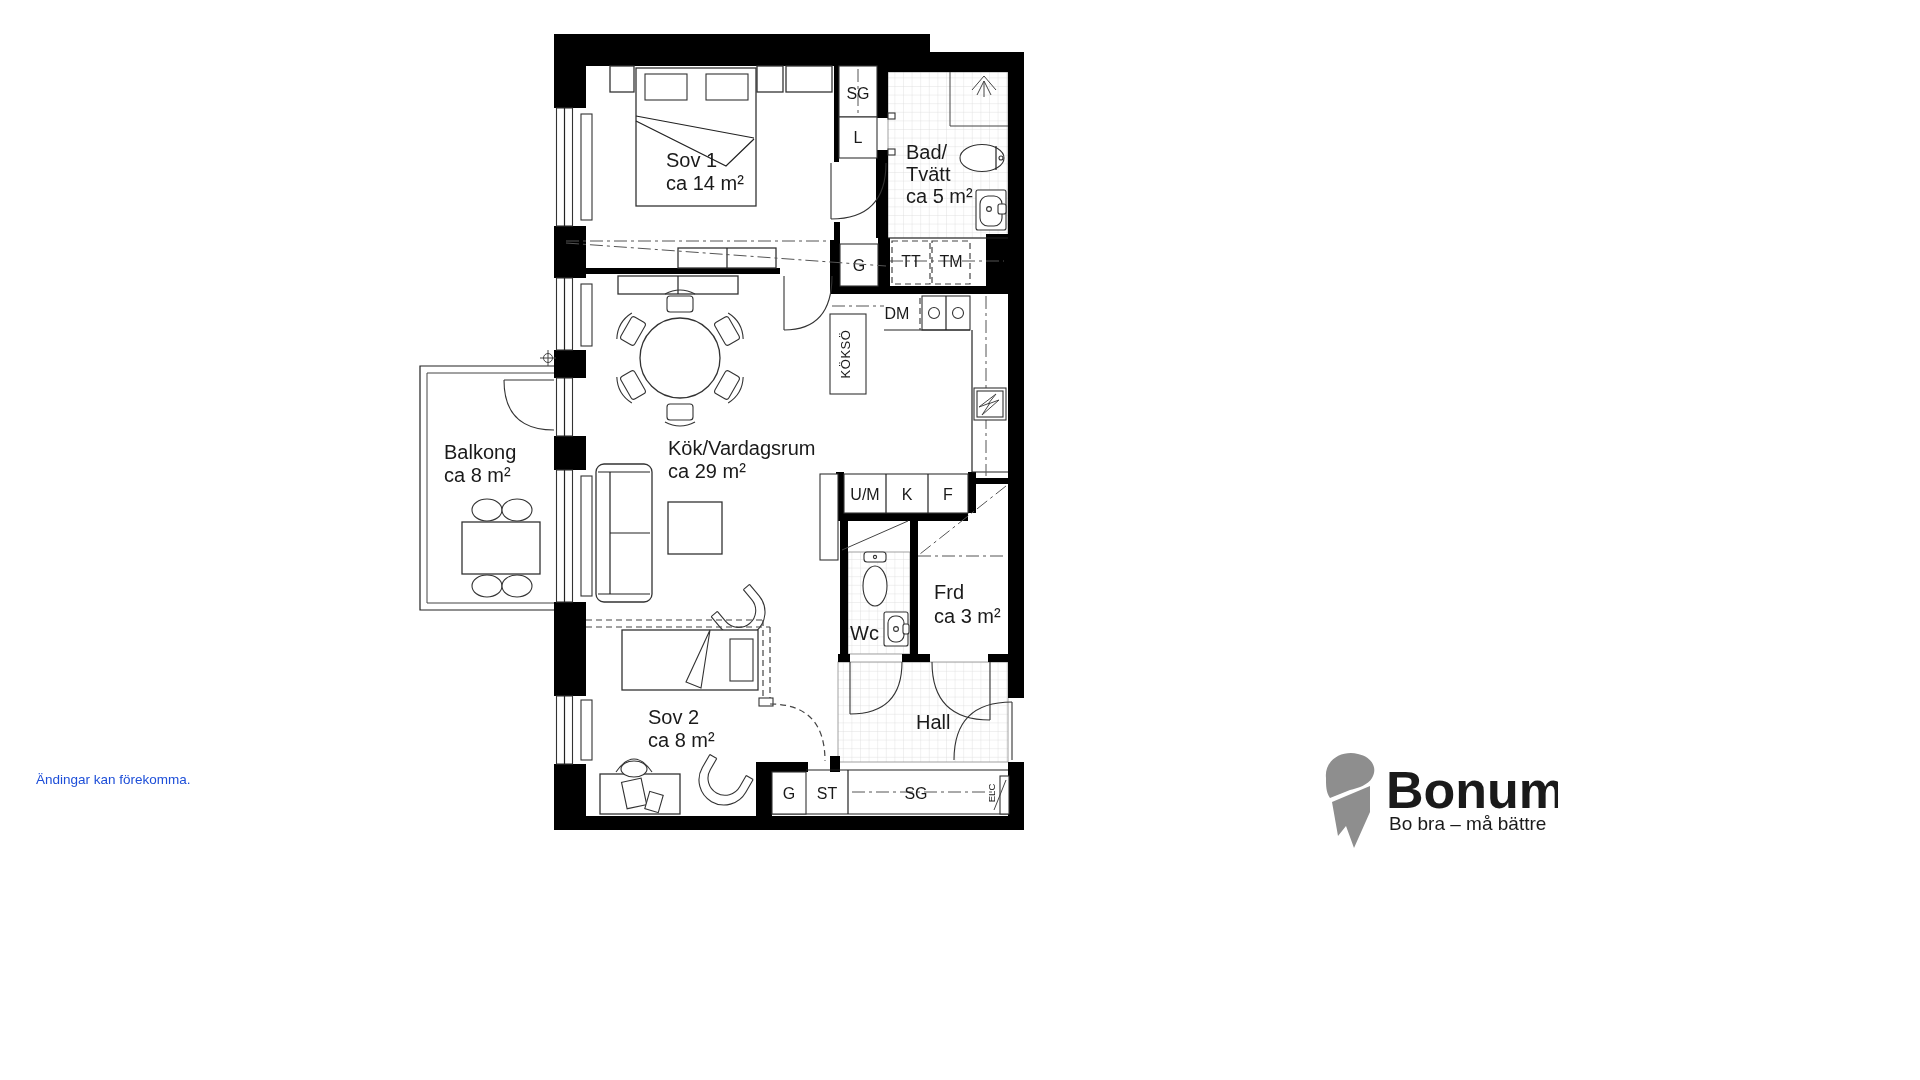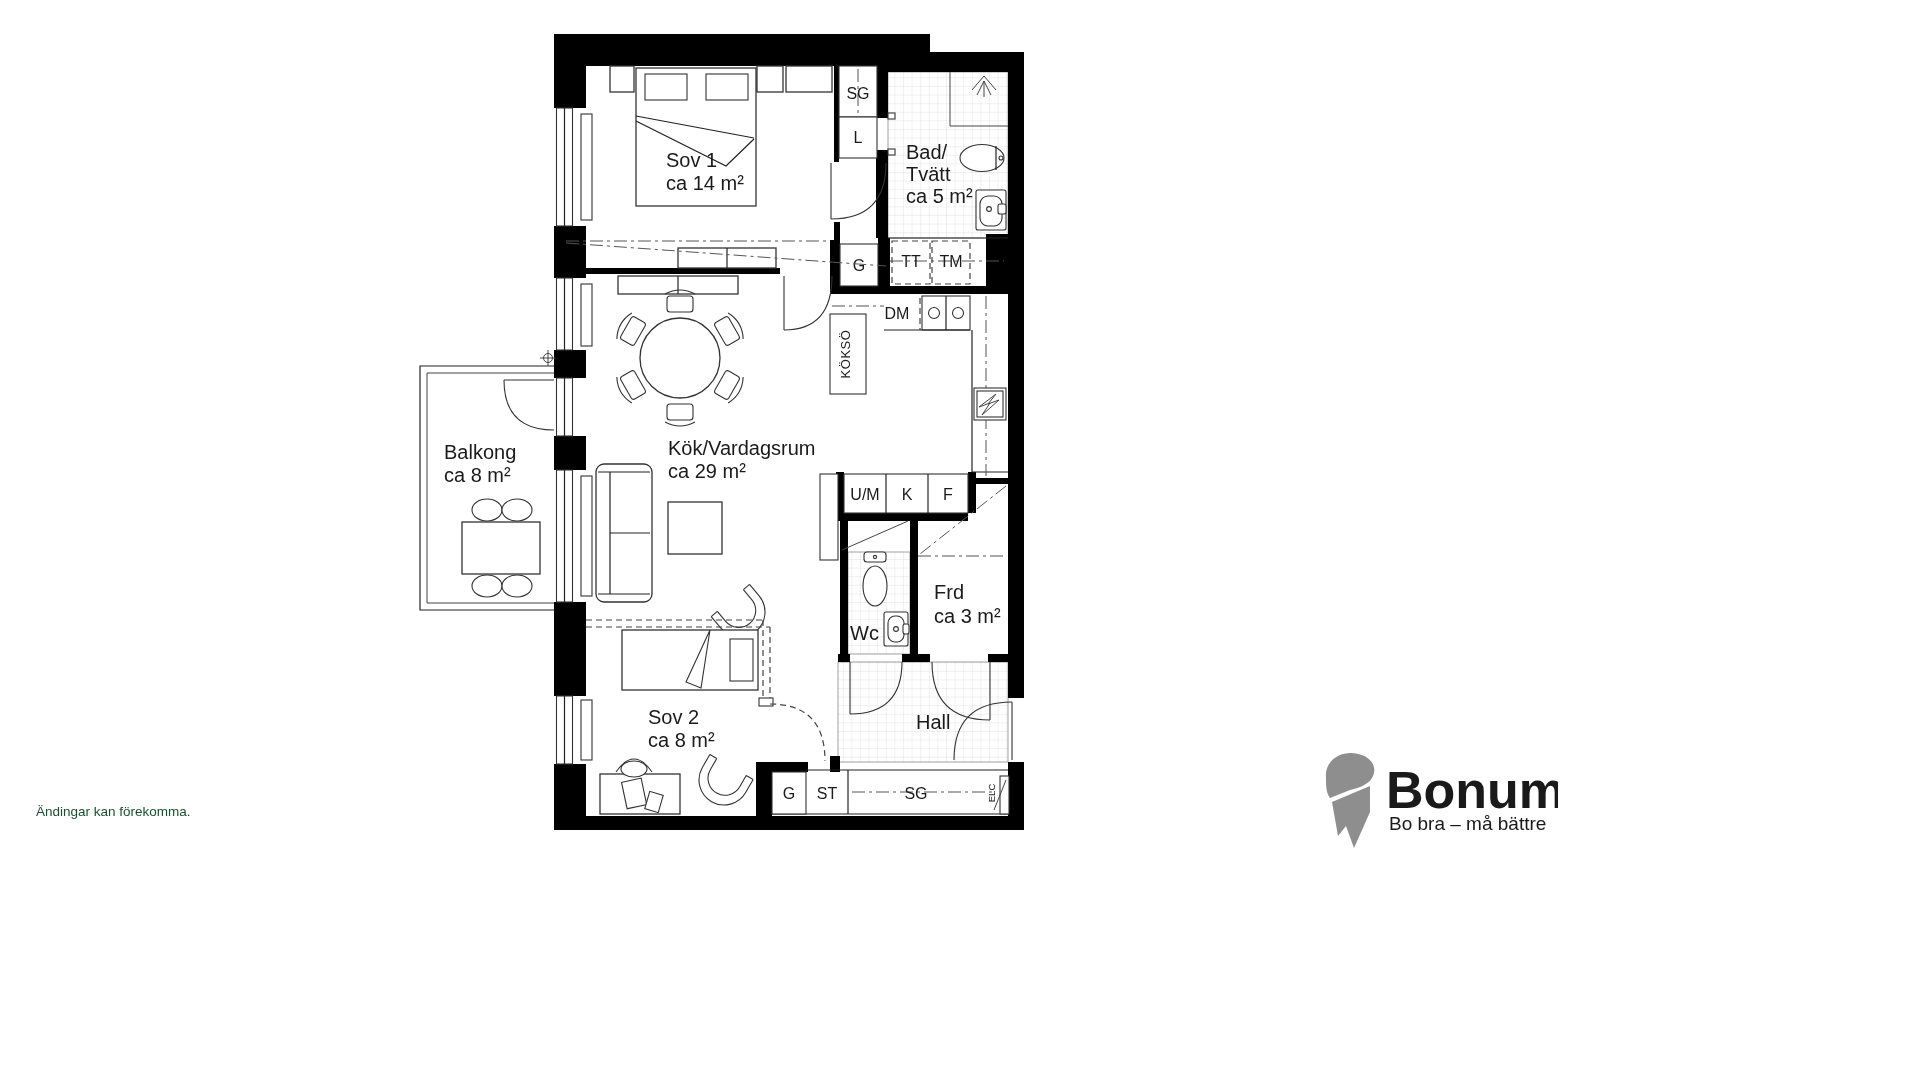--- a/index.html
+++ b/index.html
@@ -12,21 +12,21 @@
   .is{font-size:13px;text-anchor:middle;letter-spacing:.5px;}
   .wall{fill:#000;stroke:none;}
   .ln{stroke:#222;stroke-width:1.2;fill:none;}
   .th{stroke:#444;stroke-width:1;fill:none;}
   .fu{stroke:#333;stroke-width:1.3;fill:#fff;}
   .fx{stroke:#333;stroke-width:1.1;fill:#fff;}
   .dd{stroke:#555;stroke-width:1;fill:none;stroke-dasharray:13 4 3 4;}
   .dash{stroke:#444;stroke-width:1.2;fill:none;stroke-dasharray:6 4;}
   .door{stroke:#333;stroke-width:1.1;fill:none;}
   .tile{stroke:#8a8a8a;stroke-width:0.8;}
-  .footer{position:absolute;left:36px;top:804px;font-size:13.5px;color:#14532d;}
+  .footer{position:absolute;left:36px;top:772px;font-size:13.5px;color:#1d4ed8;}
 </style>
 </head>
 <body>
 
 <div class="stage">
 
 <svg width="1920" height="1080" viewBox="0 0 1920 1080" xmlns="http://www.w3.org/2000/svg">
   <defs>
     <pattern id="tl" width="8.6" height="8.6" patternUnits="userSpaceOnUse">
       <path d="M8.6 0H0V8.6" fill="none" stroke="#dcdcdc" stroke-width="0.8"></path>

